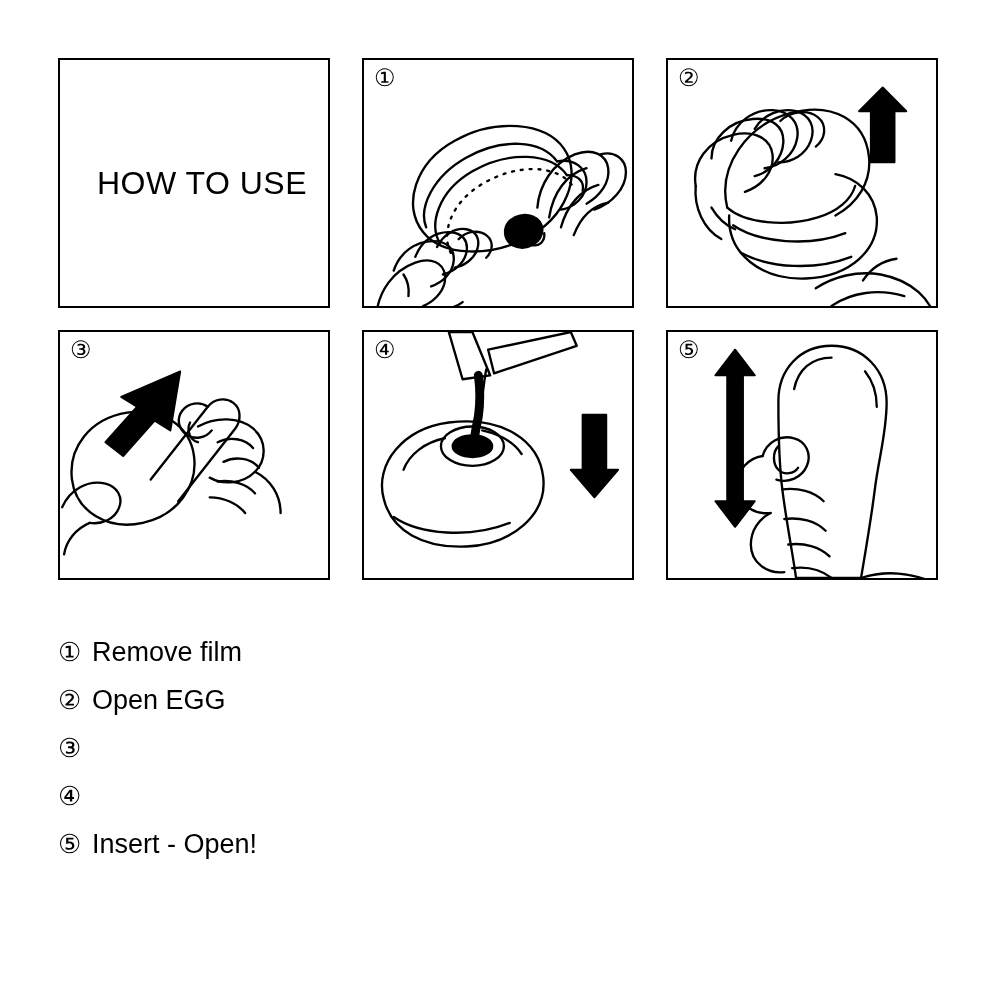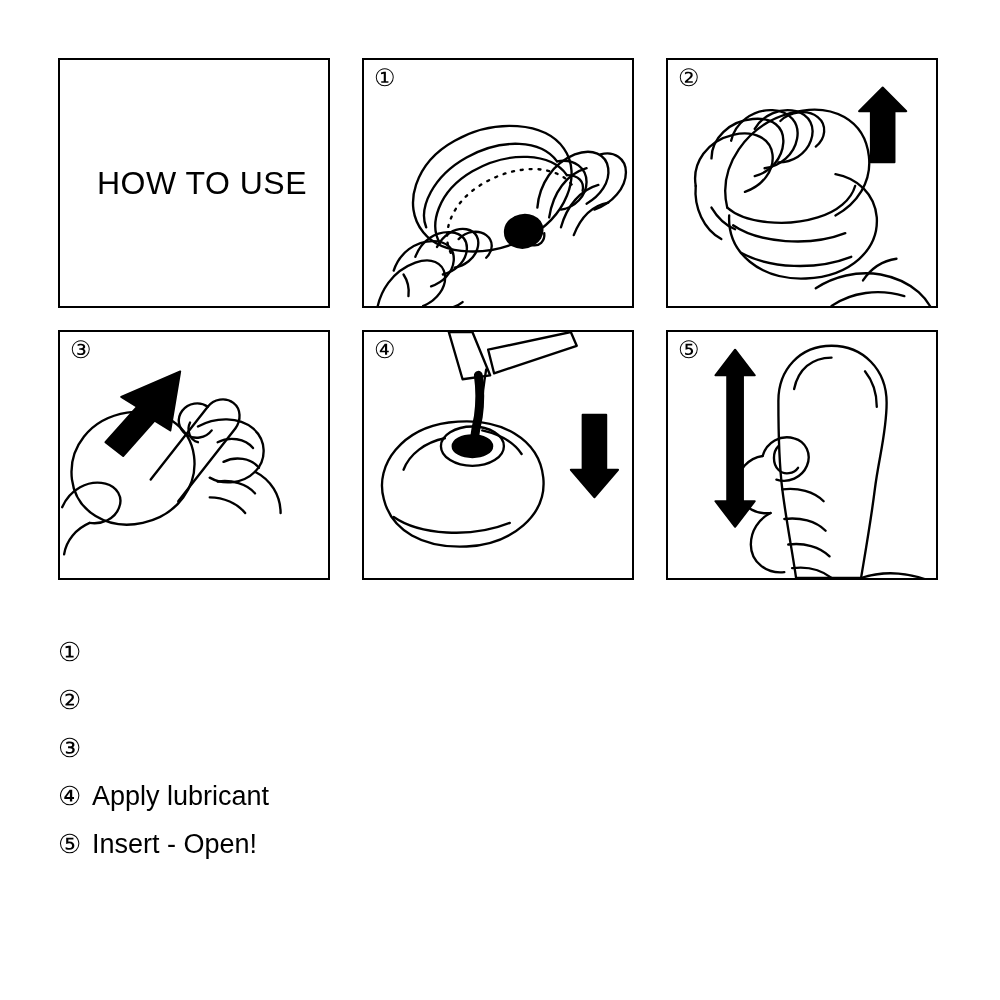--- a/index.html
+++ b/index.html
@@ -263,30 +263,31 @@
           <path d="M196 250 C220 242 248 244 272 256"></path>
         </g>
       </svg>
     </div>
 
   </div>
 
   <div class="steps">
     <div class="step">
       <span class="marker">①</span>
+      <span class="txt">Remove film</span>
     </div>
     <div class="step">
       <span class="marker">②</span>
+      <span class="txt">Open EGG</span>
     </div>
     <div class="step">
       <span class="marker">③</span>
     </div>
     <div class="step">
       <span class="marker">④</span>
-      <span class="txt">Apply lubricant</span>
     </div>
     <div class="step">
       <span class="marker">⑤</span>
       <span class="txt">Insert - Open!</span>
     </div>
   </div>
 
 
 </div>
 

